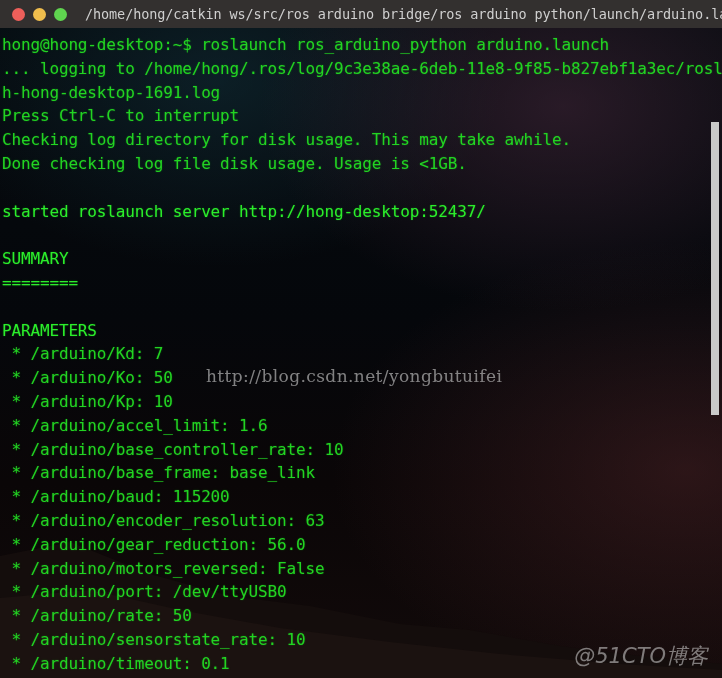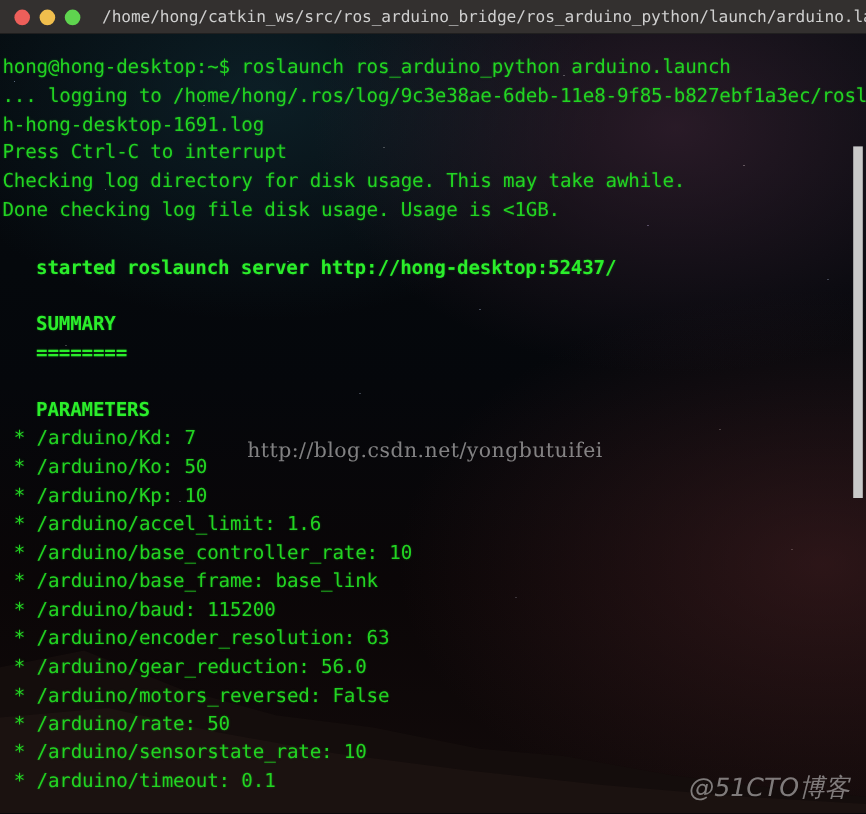--- a/index.html
+++ b/index.html
@@ -110,38 +110,37 @@
       radial-gradient(1px 1px at 150px 390px, rgba(220,230,255,0.45) 50%, transparent 51%),
       radial-gradient(1px 1px at 660px 430px, rgba(255,230,230,0.4) 50%, transparent 51%),
       radial-gradient(1px 1px at 430px 470px, rgba(230,230,255,0.35) 50%, transparent 51%);
     background-repeat: no-repeat;
   }
 
   
   .screen {
     position: absolute;
     inset: 0;
-    padding: 16px 0 0 2px;
+    padding: 5px 0 0 2px;
     box-sizing: border-box;
     z-index: 10;
   }
   .line {
     font-family: "DejaVu Sans Mono", monospace;
     font-size: 16px;
     line-height: 23.8px;
     height: 23.8px;
     color: #22d422;
     white-space: pre;
     letter-spacing: -0.15px;
     text-shadow: 0 0 2px rgba(34,212,34,0.35);
   }
   .line.bold {
-    font-weight: bold;
+    font-weight: normal;
     color: #2bee2b;
-    margin-left: 28px;
   }
   .line.blank { color: transparent; }
 
   
   .watermark-url {
     position: absolute;
     left: 206px;
     top: 338px;
     font-family: "DejaVu Serif", serif;
     font-size: 17px;
@@ -227,20 +226,21 @@
         <div class="line"> * /arduino/Kd: 7</div>
         <div class="line"> * /arduino/Ko: 50</div>
         <div class="line"> * /arduino/Kp: 10</div>
         <div class="line"> * /arduino/accel_limit: 1.6</div>
         <div class="line"> * /arduino/base_controller_rate: 10</div>
         <div class="line"> * /arduino/base_frame: base_link</div>
         <div class="line"> * /arduino/baud: 115200</div>
         <div class="line"> * /arduino/encoder_resolution: 63</div>
         <div class="line"> * /arduino/gear_reduction: 56.0</div>
         <div class="line"> * /arduino/motors_reversed: False</div>
+        <div class="line"> * /arduino/port: /dev/ttyUSB0</div>
         <div class="line"> * /arduino/rate: 50</div>
         <div class="line"> * /arduino/sensorstate_rate: 10</div>
         <div class="line"> * /arduino/timeout: 0.1</div>
       </div>
 
     <div class="watermark-url">http://blog.csdn.net/yongbutuifei</div>
     <div class="watermark-brand">@51CTO博客</div>
 
     <div class="scrollbar-track">
       <div class="scrollbar-thumb"></div>

